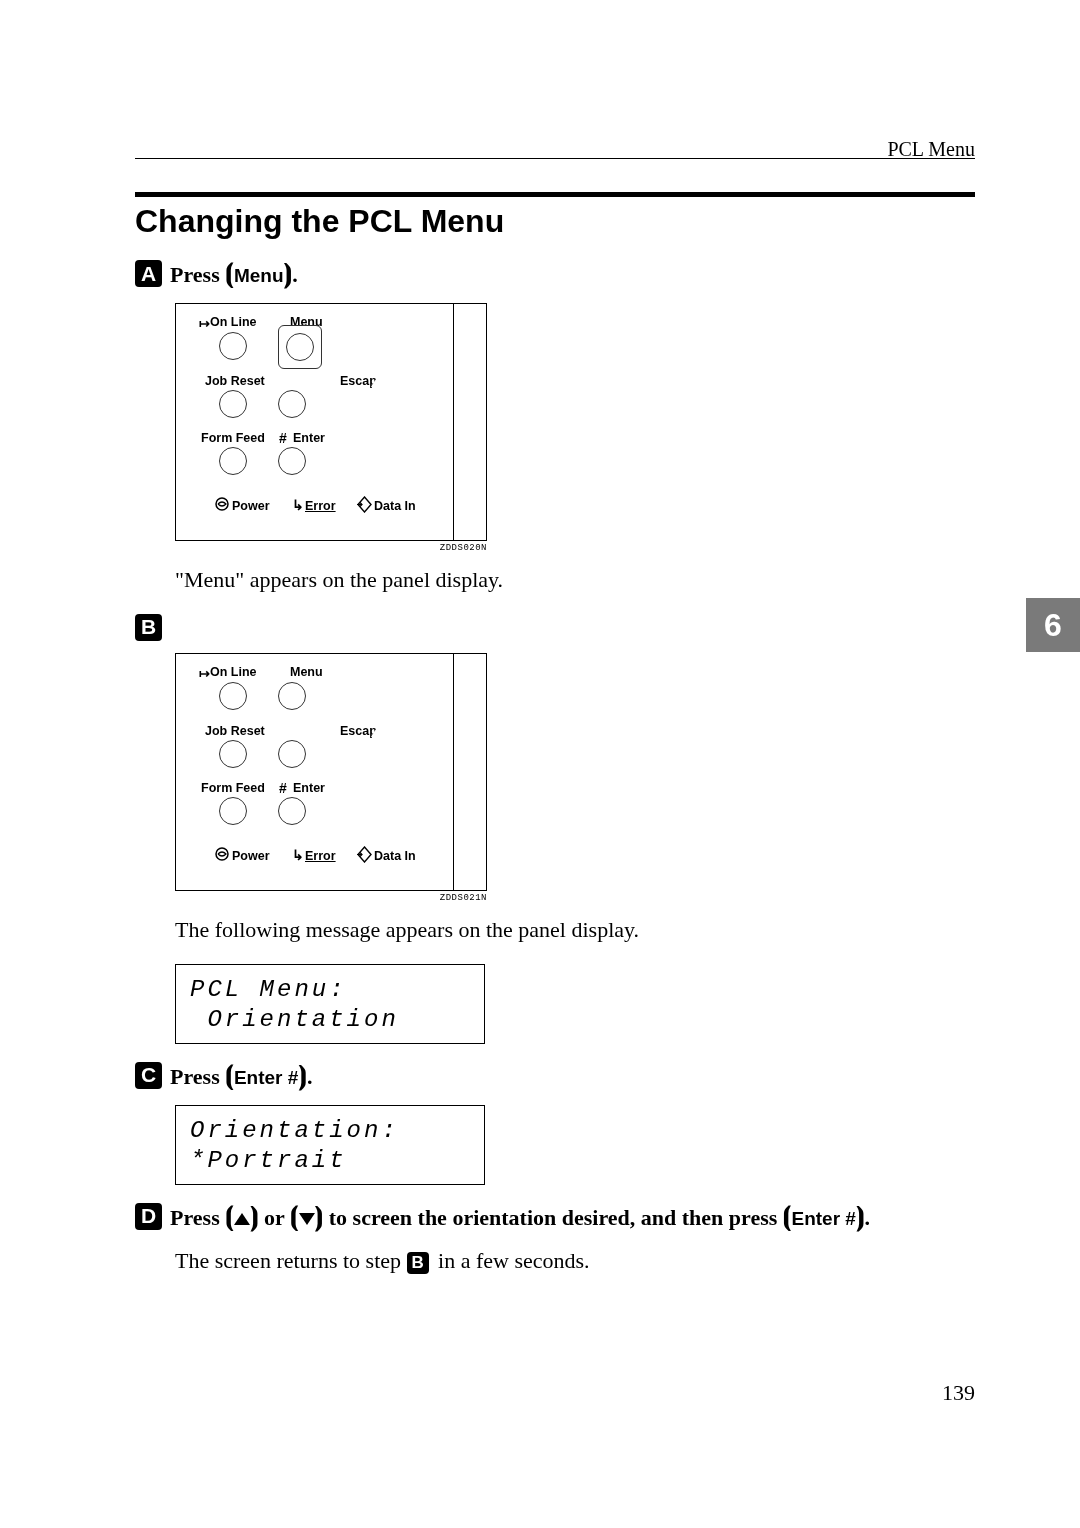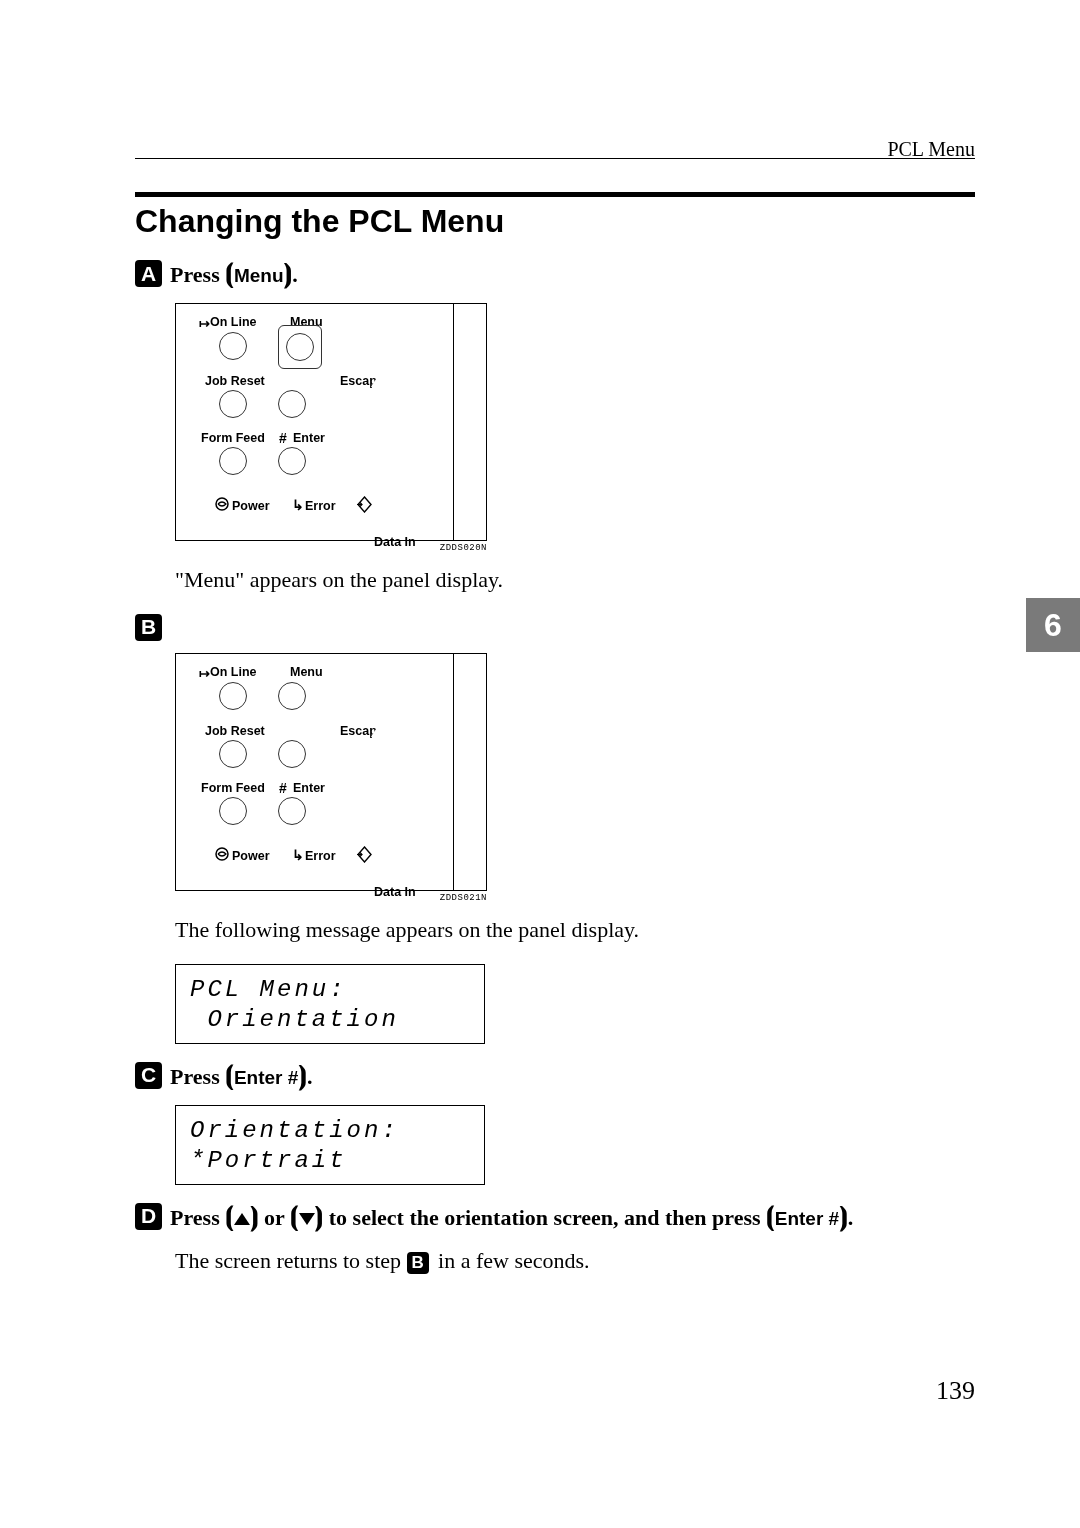--- a/index.html
+++ b/index.html
@@ -147,22 +147,22 @@
     .c-menu-inner { position: static; }
     .lb-jobreset { top: 70px; left: 29px; text-align: center; }
     .lb-escape { top: 70px; left: 116px; margin-left: 48px; }
     .c-jobreset { top: 86px; left: 43px; }
     .c-escape { top: 86px; left: 102px; }
     .lb-formfeed { top: 127px; left: 25px; }
     .lb-enter { top: 127px; left: 117px; }
     .c-formfeed { top: 143px; left: 43px; }
     .c-enter { top: 143px; left: 102px; }
     .lb-power { top: 195px; left: 56px; }
-    .lb-error { top: 195px; left: 129px; }
-    .lb-datain { top: 195px; left: 198px; margin-top: 36px; }
+    .lb-error { top: 195px; left: 129px; text-decoration: underline; }
+    .lb-datain { top: 195px; left: 198px; }
     .tri-btn-up {
       position: absolute;
       top: 59px; left: 195px;
       width: 0; height: 0;
       border-left: 15px solid transparent;
       border-right: 15px solid transparent;
       border-bottom: 24px solid #fff;
     }
     .tri-btn-up::before {
       content: '';
@@ -257,21 +257,21 @@
       font-weight: bold;
       font-size: 32px;
       display: flex;
       align-items: center;
       justify-content: center;
     }
     .page-number {
       position: absolute;
       bottom: 122px;
       right: 105px;
-      font-size: 26px;
+      font-size: 22px;
     }
     .continuation {
       font-size: 22px;
       font-weight: bold;
       margin-left: 40px;
       margin-bottom: 8px;
     }
   </style>
 </head>
 <body>
@@ -391,21 +391,21 @@
   </div>
 
   <div class="lcd-display">
     <div class="lcd-line">Orientation:</div>
     <div class="lcd-line">*Portrait</div>
   </div>
 
   <div class="step-line bold">
     <span class="step-badge">D</span>
     <span class="step-text">
-      <span>Press </span><span class="bracket">⦗</span><span class="tri-up"></span><span class="bracket">⦘</span><span> or </span><span class="bracket">⦗</span><span class="tri-down"></span><span class="bracket">⦘</span><span> to select the orientation screen, and then press </span><span class="bracket">⦗</span><span class="key">Enter #</span><span class="bracket">⦘</span><span>.</span>
+      <span>Press </span><span class="bracket">⦗</span><span class="tri-up"></span><span class="bracket">⦘</span><span> or </span><span class="bracket">⦗</span><span class="tri-down"></span><span class="bracket">⦘</span><span> to screen the orientation desired, and then press </span><span class="bracket">⦗</span><span class="key">Enter #</span><span class="bracket">⦘</span><span>.</span>
     </span>
   </div>
 
   <div class="body-text noleft">
     <span>The screen returns to step </span><span class="step-badge small">B</span><span> in a few seconds.</span>
   </div>
 
 </div>
 
 <div class="chapter-tab">6</div>

